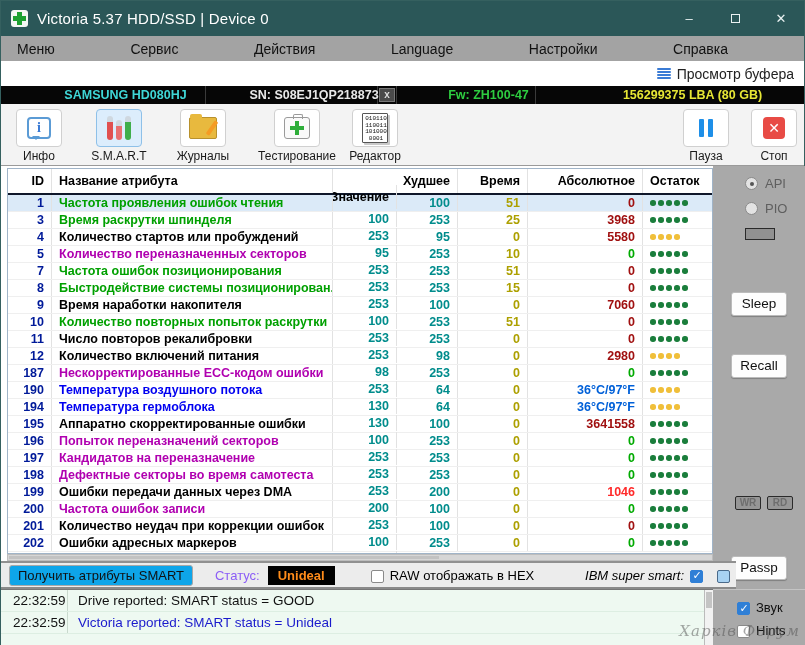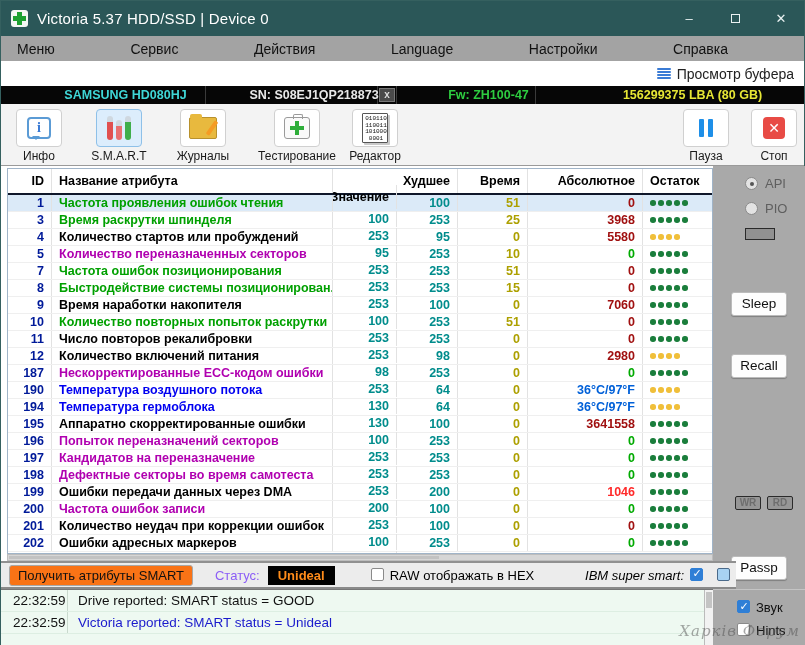--- a/index.html
+++ b/index.html
@@ -82,24 +82,24 @@
   .dot.green { background:#1b7e3c; }
   .dot.yellow { background:#f0bf3a; }
   .nm-green { color:#00a000; } .nm-magenta { color:#b000b0; } .nm-blue { color:#0000f0; } .nm-black { color:#000; }
   .rw-darkred { color:#a01010; } .rw-red { color:#ff2a2a; } .rw-green { color:#00aa00; } .rw-blue { color:#0060d8; }
 
   .hscroll { position:absolute; left:6px; top:553px; width:706px; height:7px; background:#d6d6d6; border:1px solid #bdbdbd; }
   .hscroll .thumb { position:absolute; left:1px; top:1px; height:3px; width:430px; background:#c2c2c2; }
 
   
   .statusbar { position:absolute; left:0; top:560px; width:735px; height:28px; background:#ececec; border-top:2px solid #909090; border-bottom:2px solid #8a8a8a; display:flex; align-items:center; gap:8px; padding-left:8px; z-index:5; }
-  .btn { background:#f97316; border:1px solid #a8a8a8; border-radius:3px; padding:2px 8px; font-size:13px; color:#111; }
+  .btn { background:#0ea5e9; border:1px solid #a8a8a8; border-radius:3px; padding:2px 8px; font-size:13px; color:#111; }
   .status-label { margin-left:14px; font-size:13px; color:#8b5cf6; }
   .status-value { background:#000000; color:#ff8c1a; font-weight:bold; font-size:13px; padding:2px 10px; }
-  .chk-row { display:flex; align-items:flex-start; gap:6px; }
+  .chk-row { display:flex; align-items:flex-end; gap:6px; }
   .checkbox { width:13px; height:13px; background:#fff; border:1px solid #8a8a8a; border-radius:2px; }
   .checkbox.checked { background:#2f7fd6; border-color:#2f7fd6; position:relative; }
   .checkbox.checked::after { content:"✓"; position:absolute; left:1.5px; top:-1.5px; color:#fff; font-size:11px; font-weight:bold; }
   .checkbox.bluefill { background:#a8d2f2; border:1px solid #4a6a8a; }
   .raw-chk { margin-left:28px; }
   .ibm-chk { margin-left:auto; margin-right:6px;font-style:italic; }
 
   
   .log { position:absolute; left:0; top:588px; width:712px; height:57px; background:#eef9f1; border-top:1px solid #777; }
   .log-line { display:flex; height:22px; align-items:center; border-bottom:1px solid #ddeee2; font-size:13.5px; }

